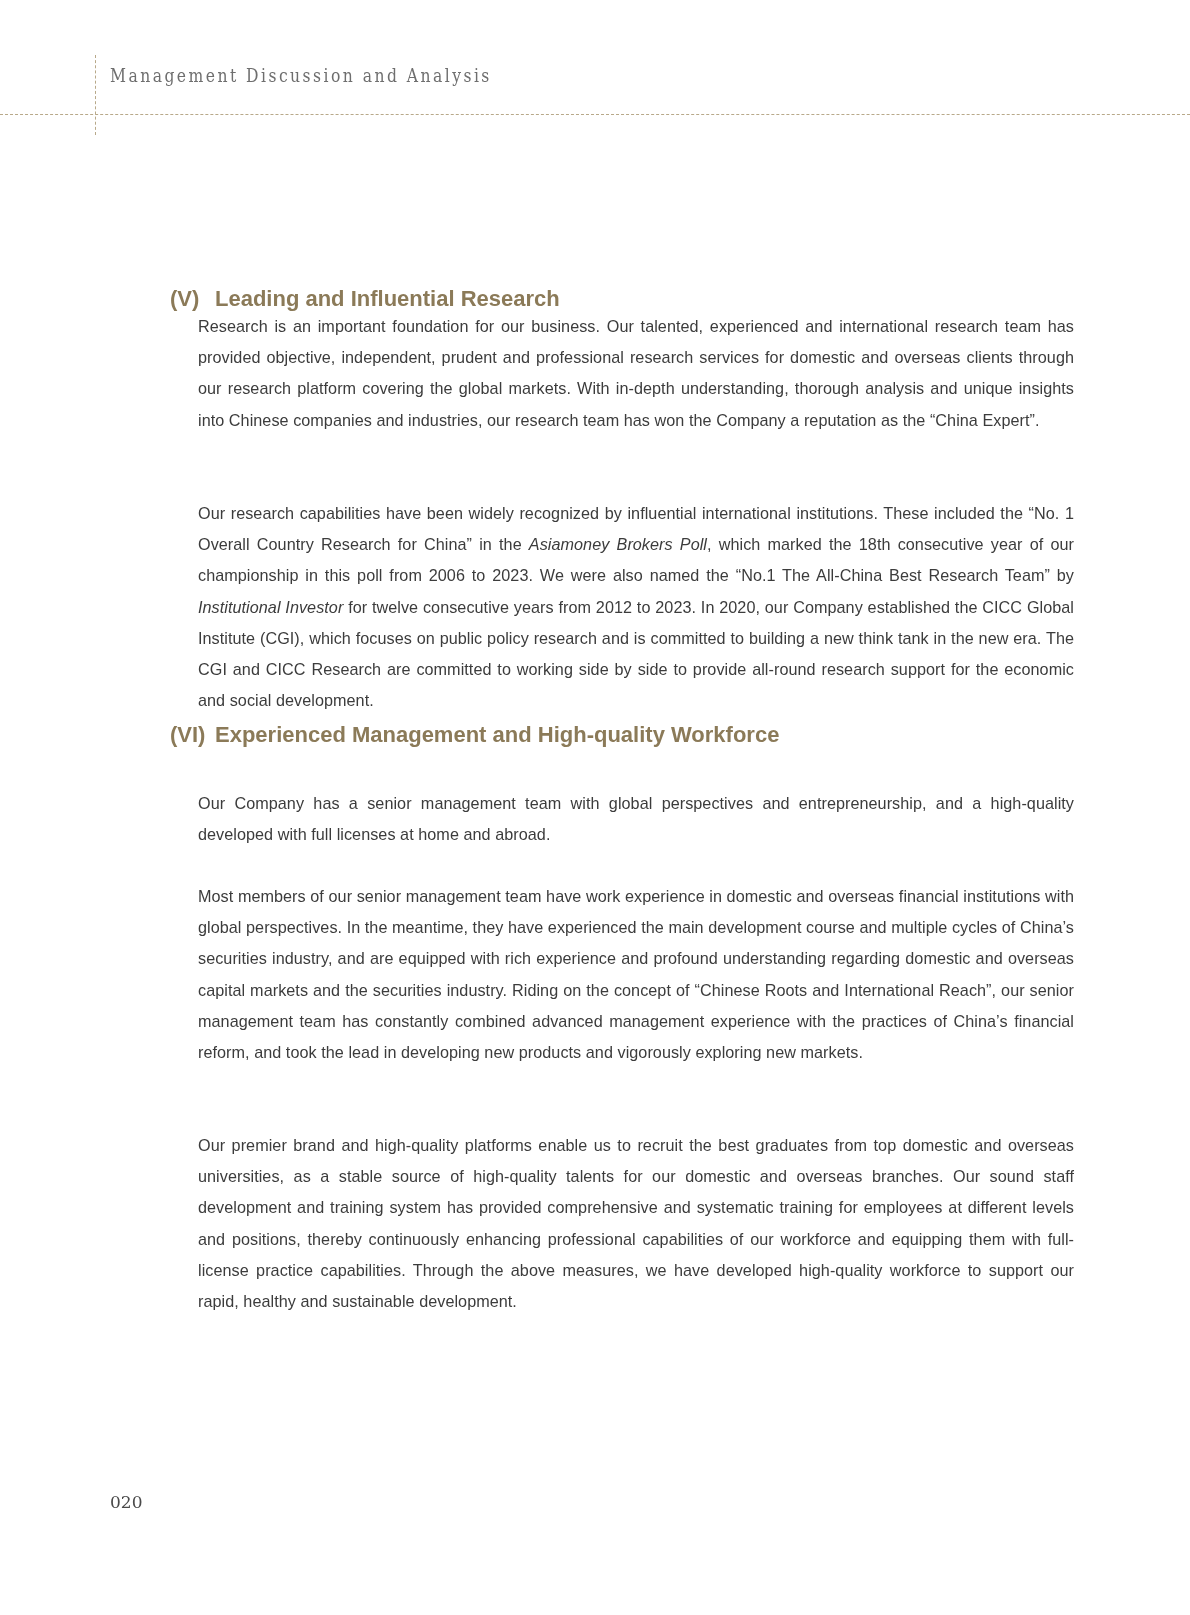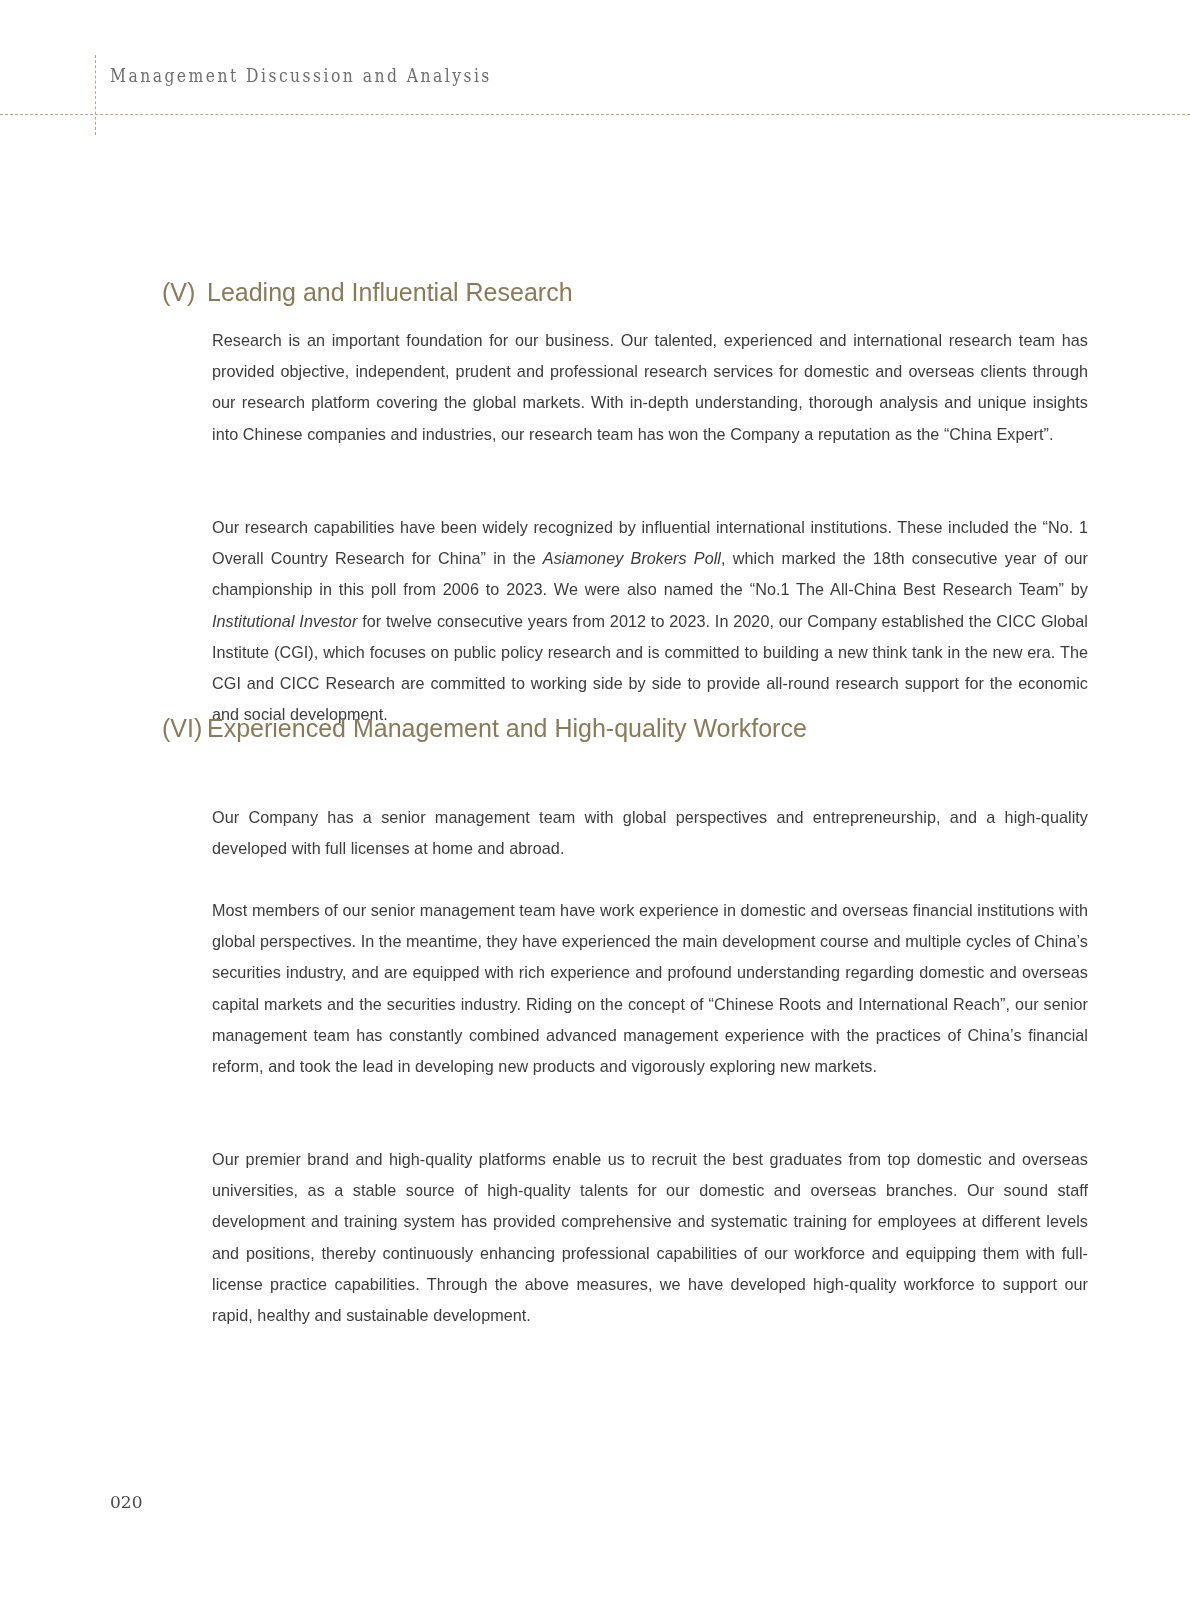--- a/index.html
+++ b/index.html
@@ -12,27 +12,27 @@
     position: absolute; left: 0; top: 114px; width: 1190px; height: 0;
     border-top: 1px dashed #b8a98a;
   }
   .running-header {
     position: absolute; left: 110px; top: 64px;
     font-family: "DejaVu Serif", serif; font-size: 19px; letter-spacing: 3px;
     color: #6e6e6e; transform: scaleX(0.82); transform-origin: left top;
     white-space: nowrap;
   }
   .section-heading {
-    position: absolute; left: 154px; margin: 8px;
-    font-family: "Liberation Sans", sans-serif; font-weight: normal; font-size: 25px;
+    position: absolute; left: 154px; margin: 16px;
+    font-family: "Liberation Sans", sans-serif; font-weight: bold; font-size: 22px;
     color: #8b7a58; white-space: nowrap;
   }
   .section-heading .num { display: inline-block; width: 45px; }
   .para {
-    position: absolute; left: 198px; width: 876px; margin: 14px;
+    position: absolute; left: 198px; width: 876px; margin: 0;
     font-family: "Liberation Sans", sans-serif; font-size: 16.2px; line-height: 31.2px;
     color: #3c3c3c; text-align: justify; letter-spacing: 0.05px;
   }
   .para i { }
   .page-number {
     position: absolute; left: 110px; top: 1492px;
     font-family: "DejaVu Serif", serif; font-size: 17px; color: #4a4a4a; text-align: center;
   }
 </style>
 </head>

